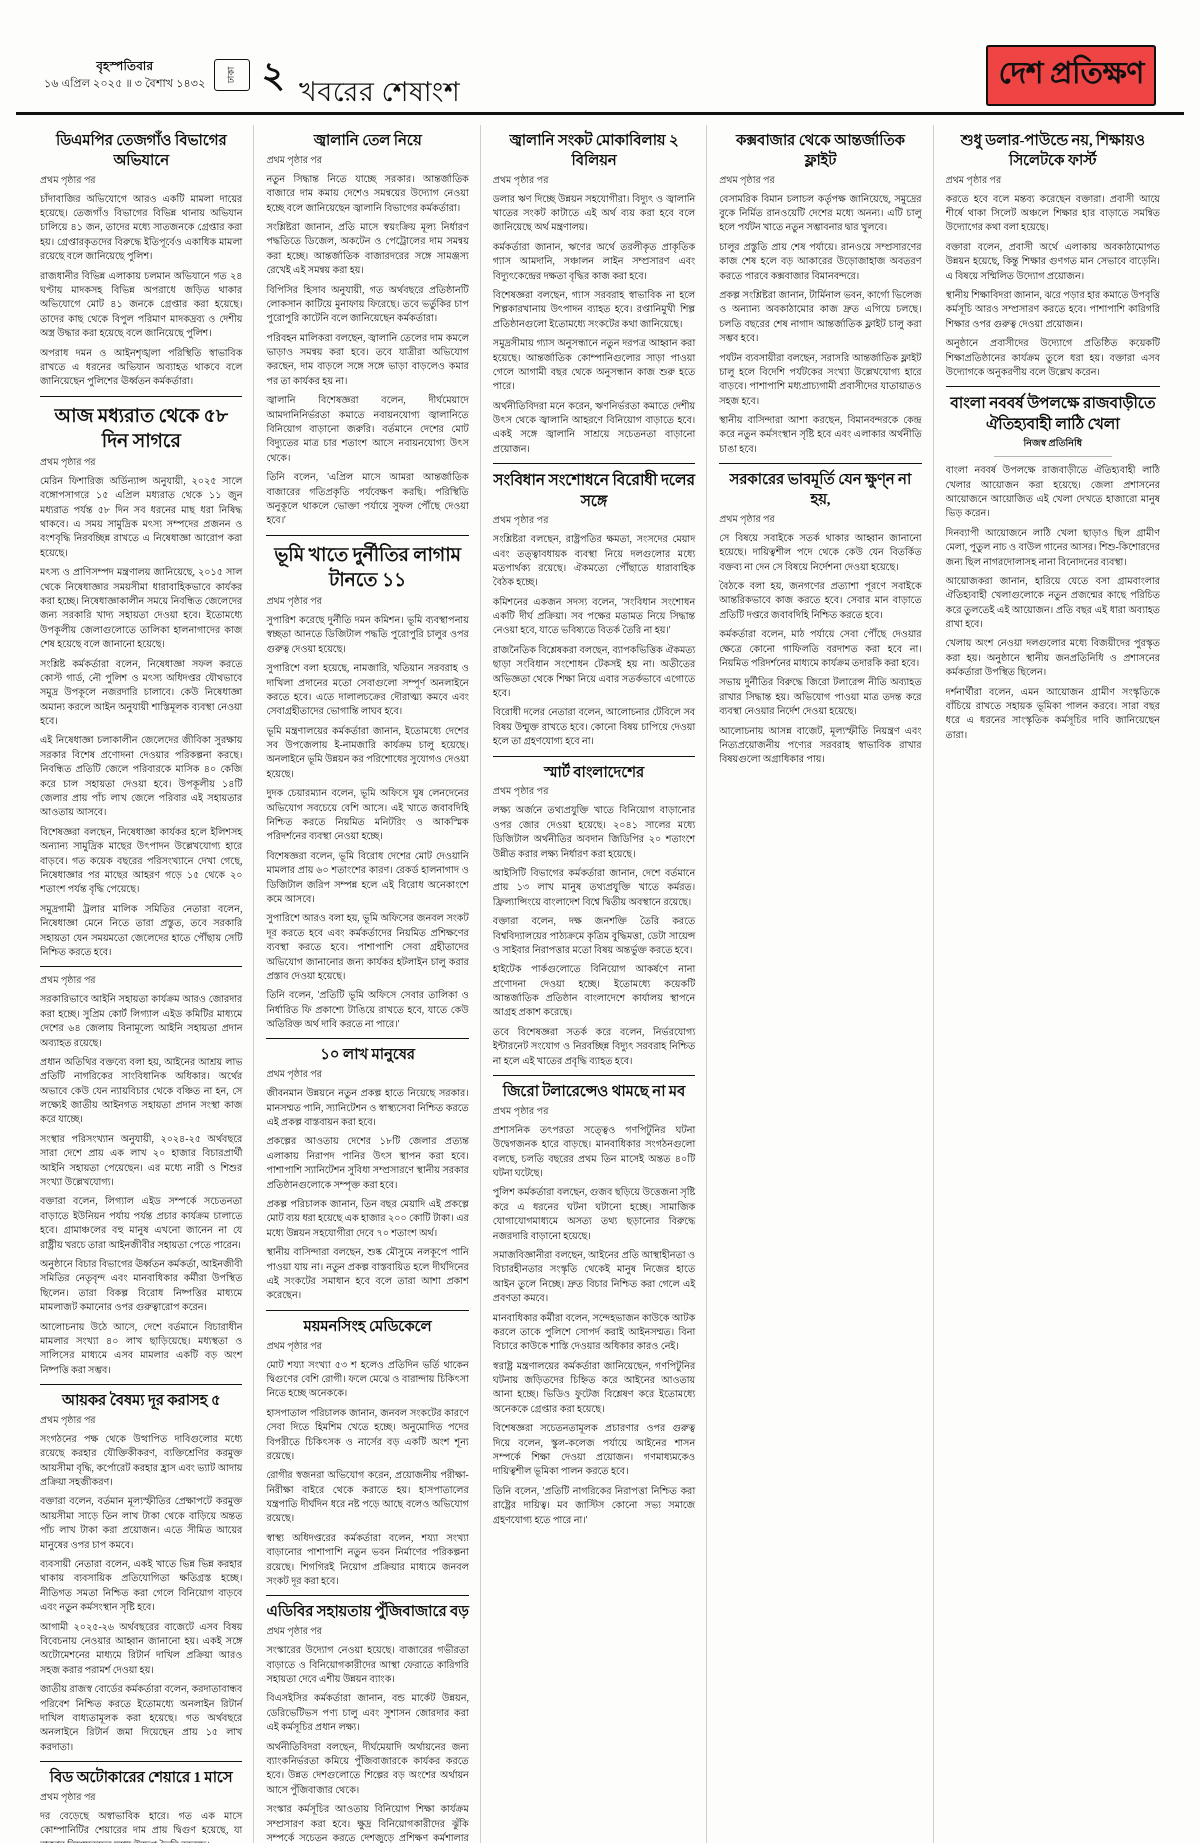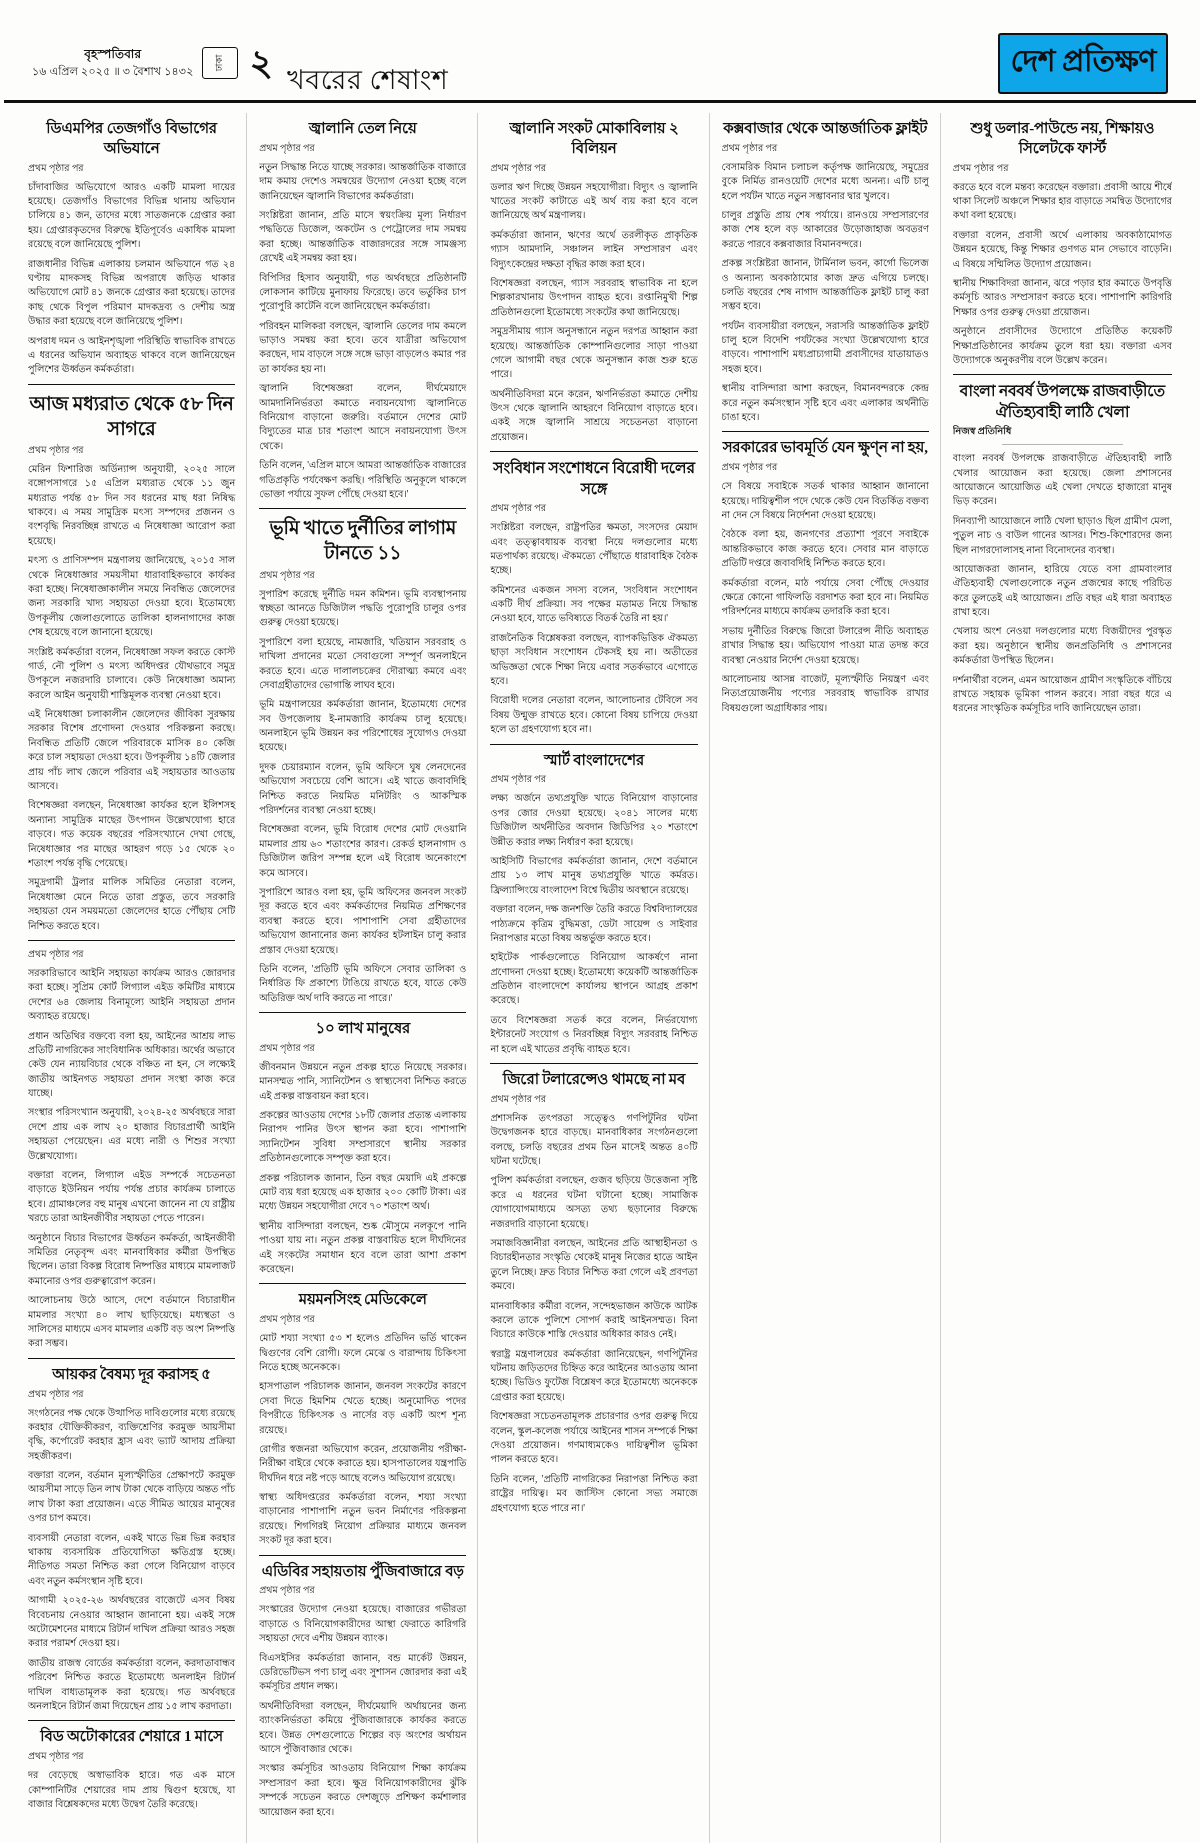--- a/index.html
+++ b/index.html
@@ -12,21 +12,21 @@
     height: 1843px;
     font-family: "Liberation Serif", "DejaVu Serif", serif;
     color: #111;
     overflow: hidden;
   }
   .page {
     position: relative;
     width: 1200px;
     height: 1843px;
     background: #fdfdfb;
-    padding: 4px;
+    padding: 16px;
     box-sizing: border-box;
   }
   
   .masthead {
     display: flex;
     align-items: flex-end;
     justify-content: space-between;
     padding: 18px 28px 6px 28px;
     border-bottom: 3px solid #111;
     box-sizing: border-box;
@@ -74,21 +74,21 @@
     line-height: 1;
     margin-top: 36px;
   }
   .logo {
     font-size: 30px;
     font-weight: bold;
     letter-spacing: -.5px;
     border: 2px solid #111;
     padding: 2px 10px 4px 10px;
     border-radius: 3px;
-    background: #0ea5e9;
+    background: #ef4444;
     margin-top: 11px;
   }
   
   .columns {
     display: grid;
     grid-template-columns: repeat(5, 1fr);
     column-gap: 12px;
     padding: 10px 24px 20px 24px;
     box-sizing: border-box;
     height: 1760px;
@@ -117,20 +117,21 @@
     font-size: 15.5px;
   }
   .kicker {
     font-size: 9.5px;
     text-align: left;
     margin: 0 0 4px 0;
     color: #222;
   }
   .byline {
     font-size: 9.5px;
+    text-align: center;
     font-weight: bold;
     margin: 2px 0 5px 0;
   }
   .rule {
     border: 0;
     border-top: 1px solid #111;
     margin: 7px 0 6px 0;
   }
   .rule.thin {
     border-top: 1px solid #b5b5b5;

